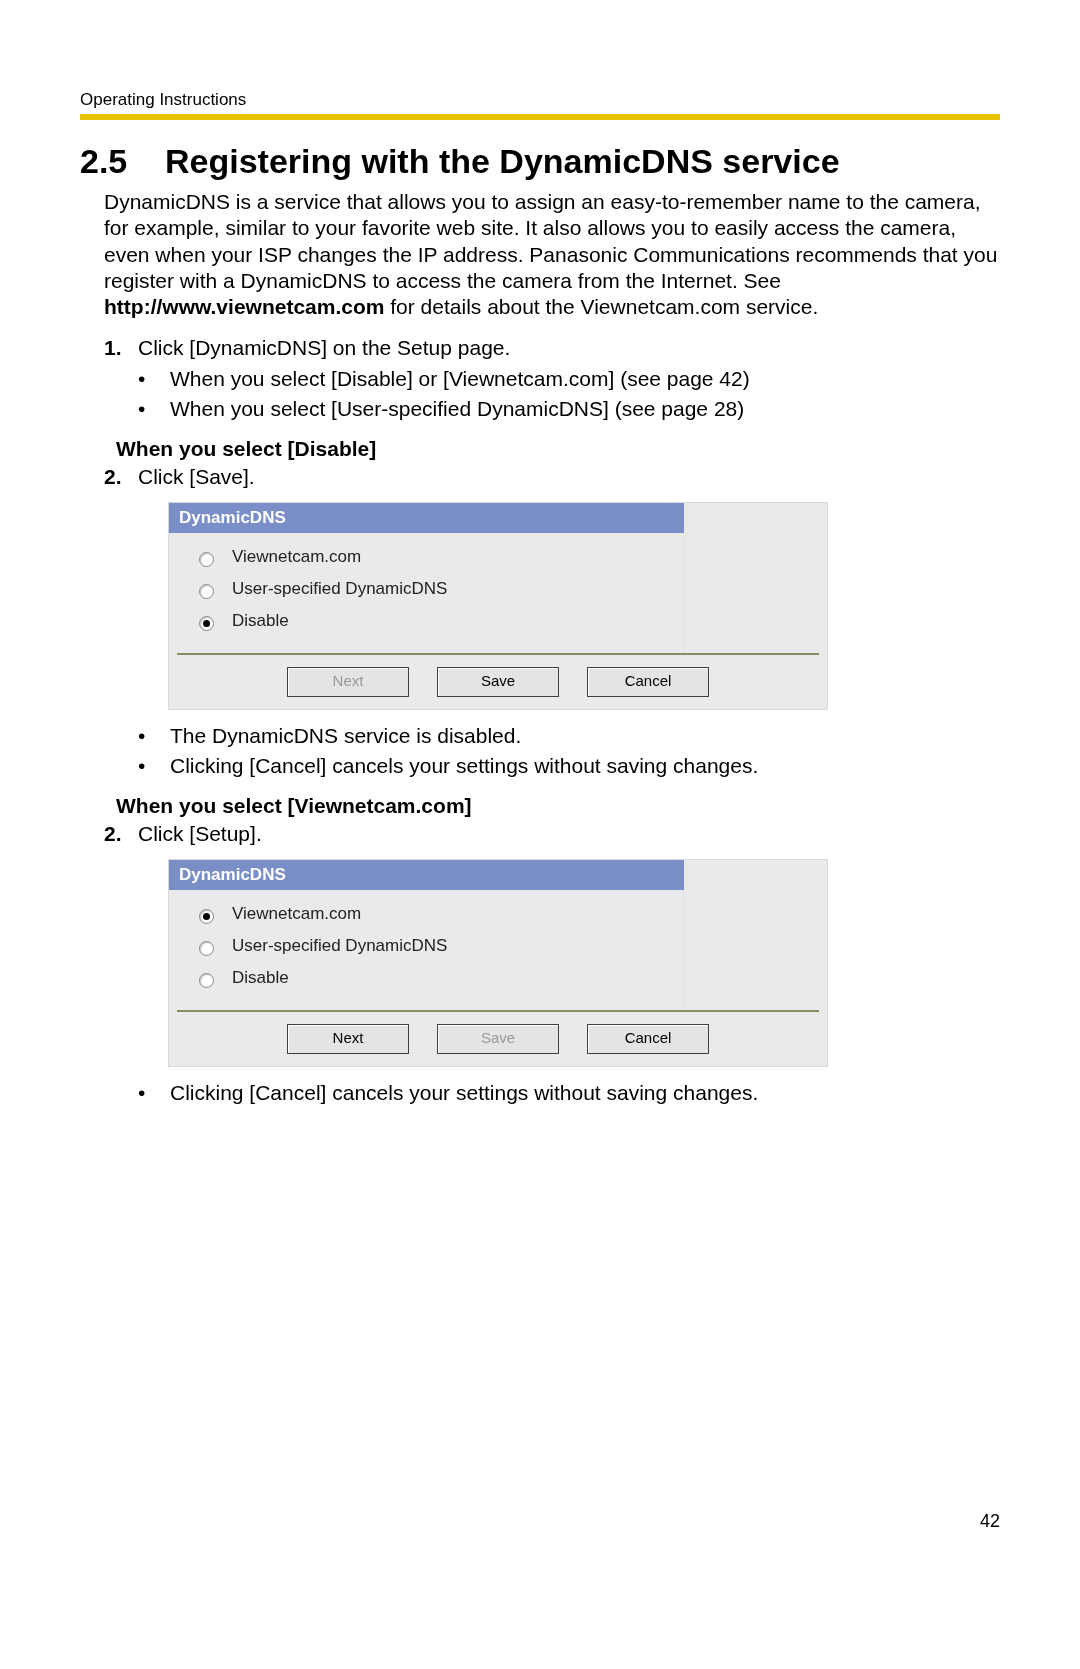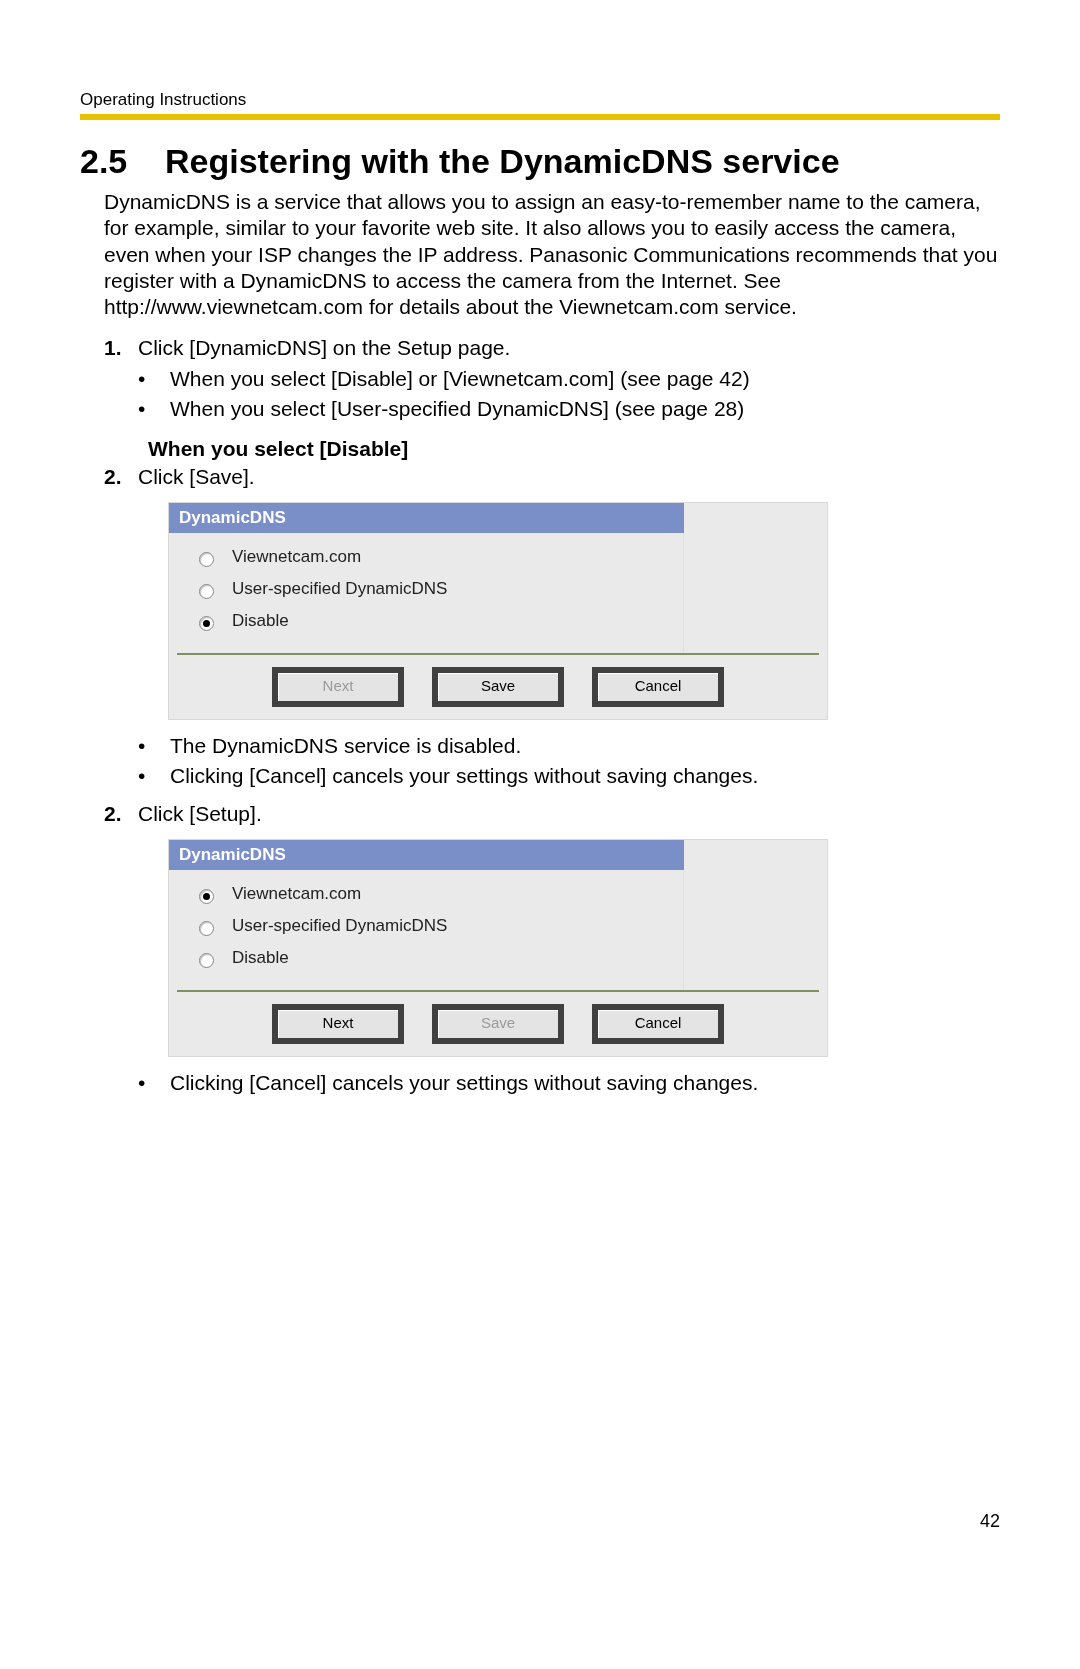--- a/index.html
+++ b/index.html
@@ -32,37 +32,37 @@
   }
   .section-title .num {
     display: inline-block;
     width: 85px;
   }
   .body-text {
     font-size: 21px;
     line-height: 1.25;
     margin: 0 0 14px 24px;
   }
-  .body-text b { font-weight: normal; }
+  .body-text b { font-weight: bold; }
   .step-list { margin-left: 24px; }
   .step {
     font-size: 21px;
     line-height: 1.35;
     margin-bottom: 2px;
     display: flex;
   }
   .step .num {
     font-weight: bold;
     min-width: 34px;
   }
   .step .txt { flex: 1; }
   .sub-bold {
     font-size: 21px;
     font-weight: bold;
-    margin: 14px 0 2px 68px;
+    margin: 14px 0 2px 36px;
   }
   .bullets {
     margin: 2px 0 10px 58px;
     font-size: 21px;
     line-height: 1.35;
   }
   .bullets .row { display: flex; margin-bottom: 2px; }
   .bullets .dot { min-width: 32px; text-align: left; }
   .bullets .txt { flex: 1; }
 
@@ -125,21 +125,21 @@
     gap: 28px;
     background: #eaeaea;
     padding: 12px 0 12px 0;
     border: 1px solid #d8d8d8;
     border-top: none;
   }
   .btn {
     width: 120px;
     height: 28px;
     background: #e4e4e4;
-    border: 6px solid #404040;
+    border: 1px solid #404040;
     font-size: 15px;
     text-align: center;
     line-height: 26px;
     color: #000;
     box-shadow: 1px 1px 0 #fff inset;
   }
   .btn.disabled { color: #9a9a9a; }
 
   .page-number {
     position: absolute;
@@ -218,20 +218,21 @@
     <div class="row">
         <span class="dot">•</span>
         <span class="txt">The DynamicDNS service is disabled.</span>
       </div>
     <div class="row">
         <span class="dot">•</span>
         <span class="txt">Clicking [Cancel] cancels your settings without saving changes.</span>
       </div>
   </div>
 
+  <div class="sub-bold">When you select [Viewnetcam.com]</div>
   <div class="step-list">
     <div class="step">
       <span class="num">2.</span>
       <span class="txt">Click [Setup].</span>
     </div>
   </div>
 
   <div class="panel-wrap">
     <div class="panel">
       <div class="panel-title">DynamicDNS</div>

